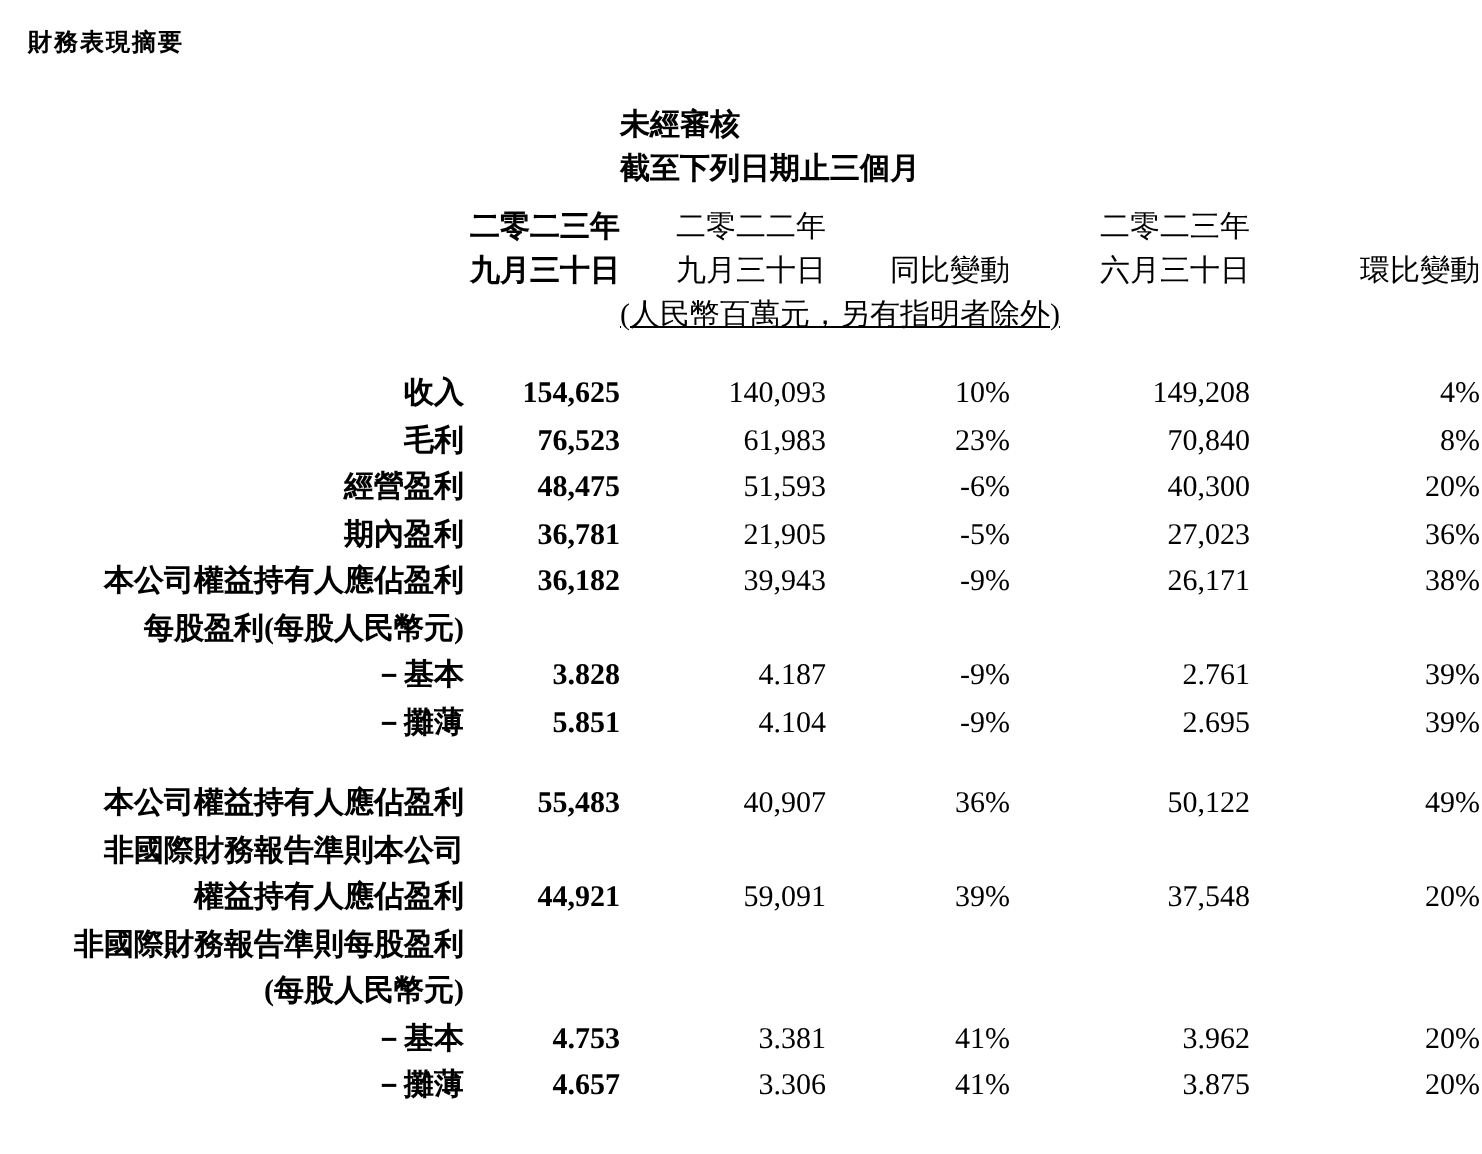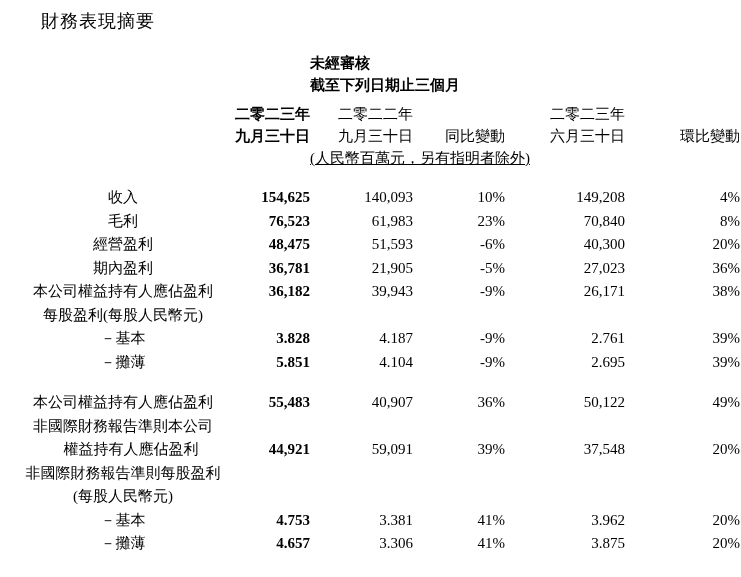--- a/index.html
+++ b/index.html
@@ -4,44 +4,43 @@
 <style>
   * { margin: 0; padding: 0; box-sizing: border-box; }
   html, body { width: 741px; height: 577px; background: #ffffff; overflow: hidden; }
   body {
     font-family: "Liberation Serif", "DejaVu Serif", serif;
     color: #000000;
     -webkit-font-smoothing: antialiased;
   }
   .page { padding: 9px 0 0 14px; width: 741px; }
   .title {
-    font-size: 18px;
-    font-weight: normal;
+    font-size: 12px;
+    font-weight: bold;
     line-height: 24px;
     letter-spacing: 1px;
     margin-bottom: 19px;
-    margin-left: 27px;
   }
   table.fin-table {
     border-collapse: collapse;
     table-layout: fixed;
     width: 726px;
   }
   td {
     font-size: 15px;
     line-height: 23.5px;
     vertical-align: bottom;
     white-space: nowrap;
     overflow: visible;
   }
   thead td { line-height: 22px; }
   .center { text-align: left; }
   .num { text-align: right; }
   .bold { font-weight: bold; }
-  .label { text-align: center; }
+  .label { text-align: right; font-weight: bold; }
   .indent { padding-left: 16px; }
   tr.year-row td { padding-top: 7px; }
   tr.units-row td { padding-bottom: 17px; text-decoration: underline; }
   tr.spacer td { height: 17px; line-height: 17px; }
 </style>
 </head>
 <body>
 
 <div class="page">
 

